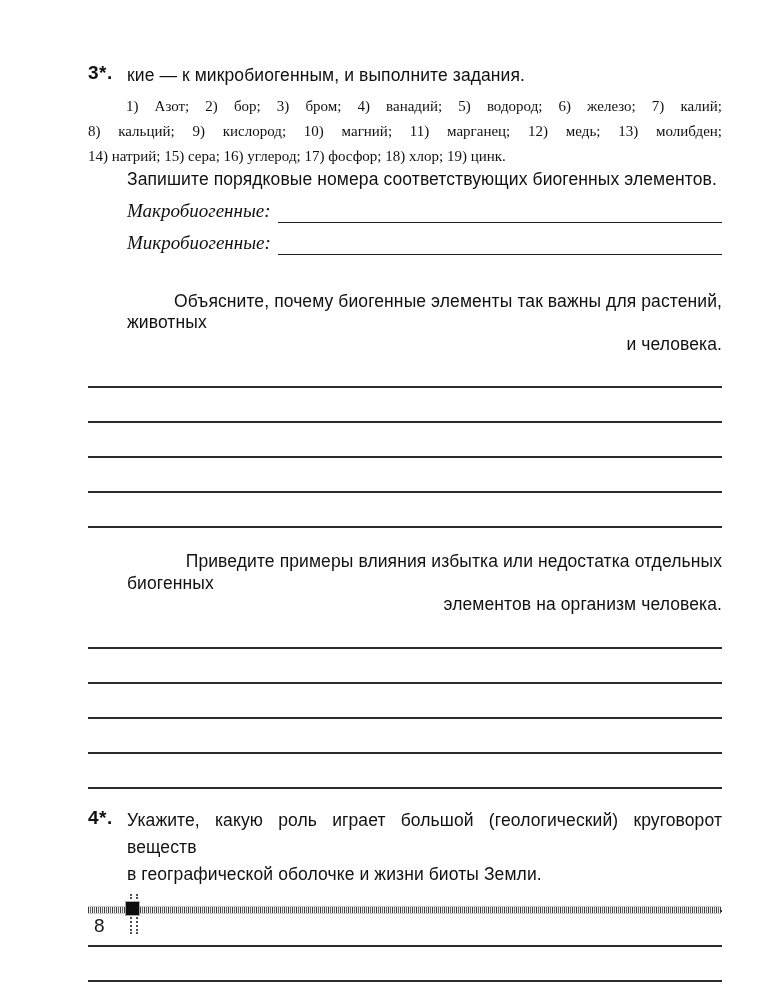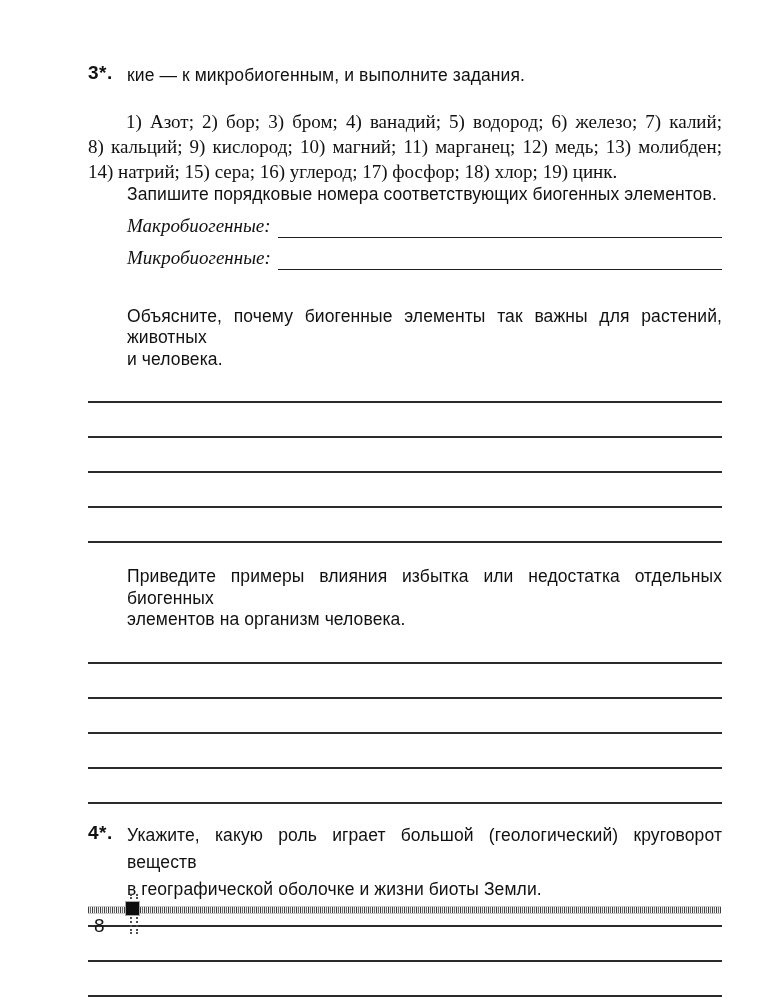--- a/index.html
+++ b/index.html
@@ -27,31 +27,31 @@
     font-size: 19px;
     letter-spacing: 0.5px;
   }
   .prompt-line {
     font-size: 17.5px;
     line-height: 27px;
     letter-spacing: 0.1px;
   }
   .jl { text-align: justify; text-align-last: justify; }
   
-  .elements { font-family: "Liberation Serif", serif; font-size: 19px; margin-top: 20px; }
+  .elements { font-family: "Liberation Serif", serif; font-size: 15px; margin-top: 5px; }
   .elements .el-line { line-height: 25px; }
   .elements .el-line.first { padding-left: 38px; }
   
   .sub-instruction {
     margin-left: 39px;
     font-size: 17.5px;
     line-height: 21.5px;
     letter-spacing: 0.1px;
   }
-  .sub-line { font-size: 17.5px; line-height: 21.5px; }
+  .sub-line { font-size: 17.5px; line-height: 21.5px; text-align: right; }
   
   .field-row {
     margin-left: 39px;
     display: flex;
     align-items: flex-end;
     text-align: center;
   }
   .field-label {
     font-family: "Liberation Serif", serif;
     font-style: italic;

